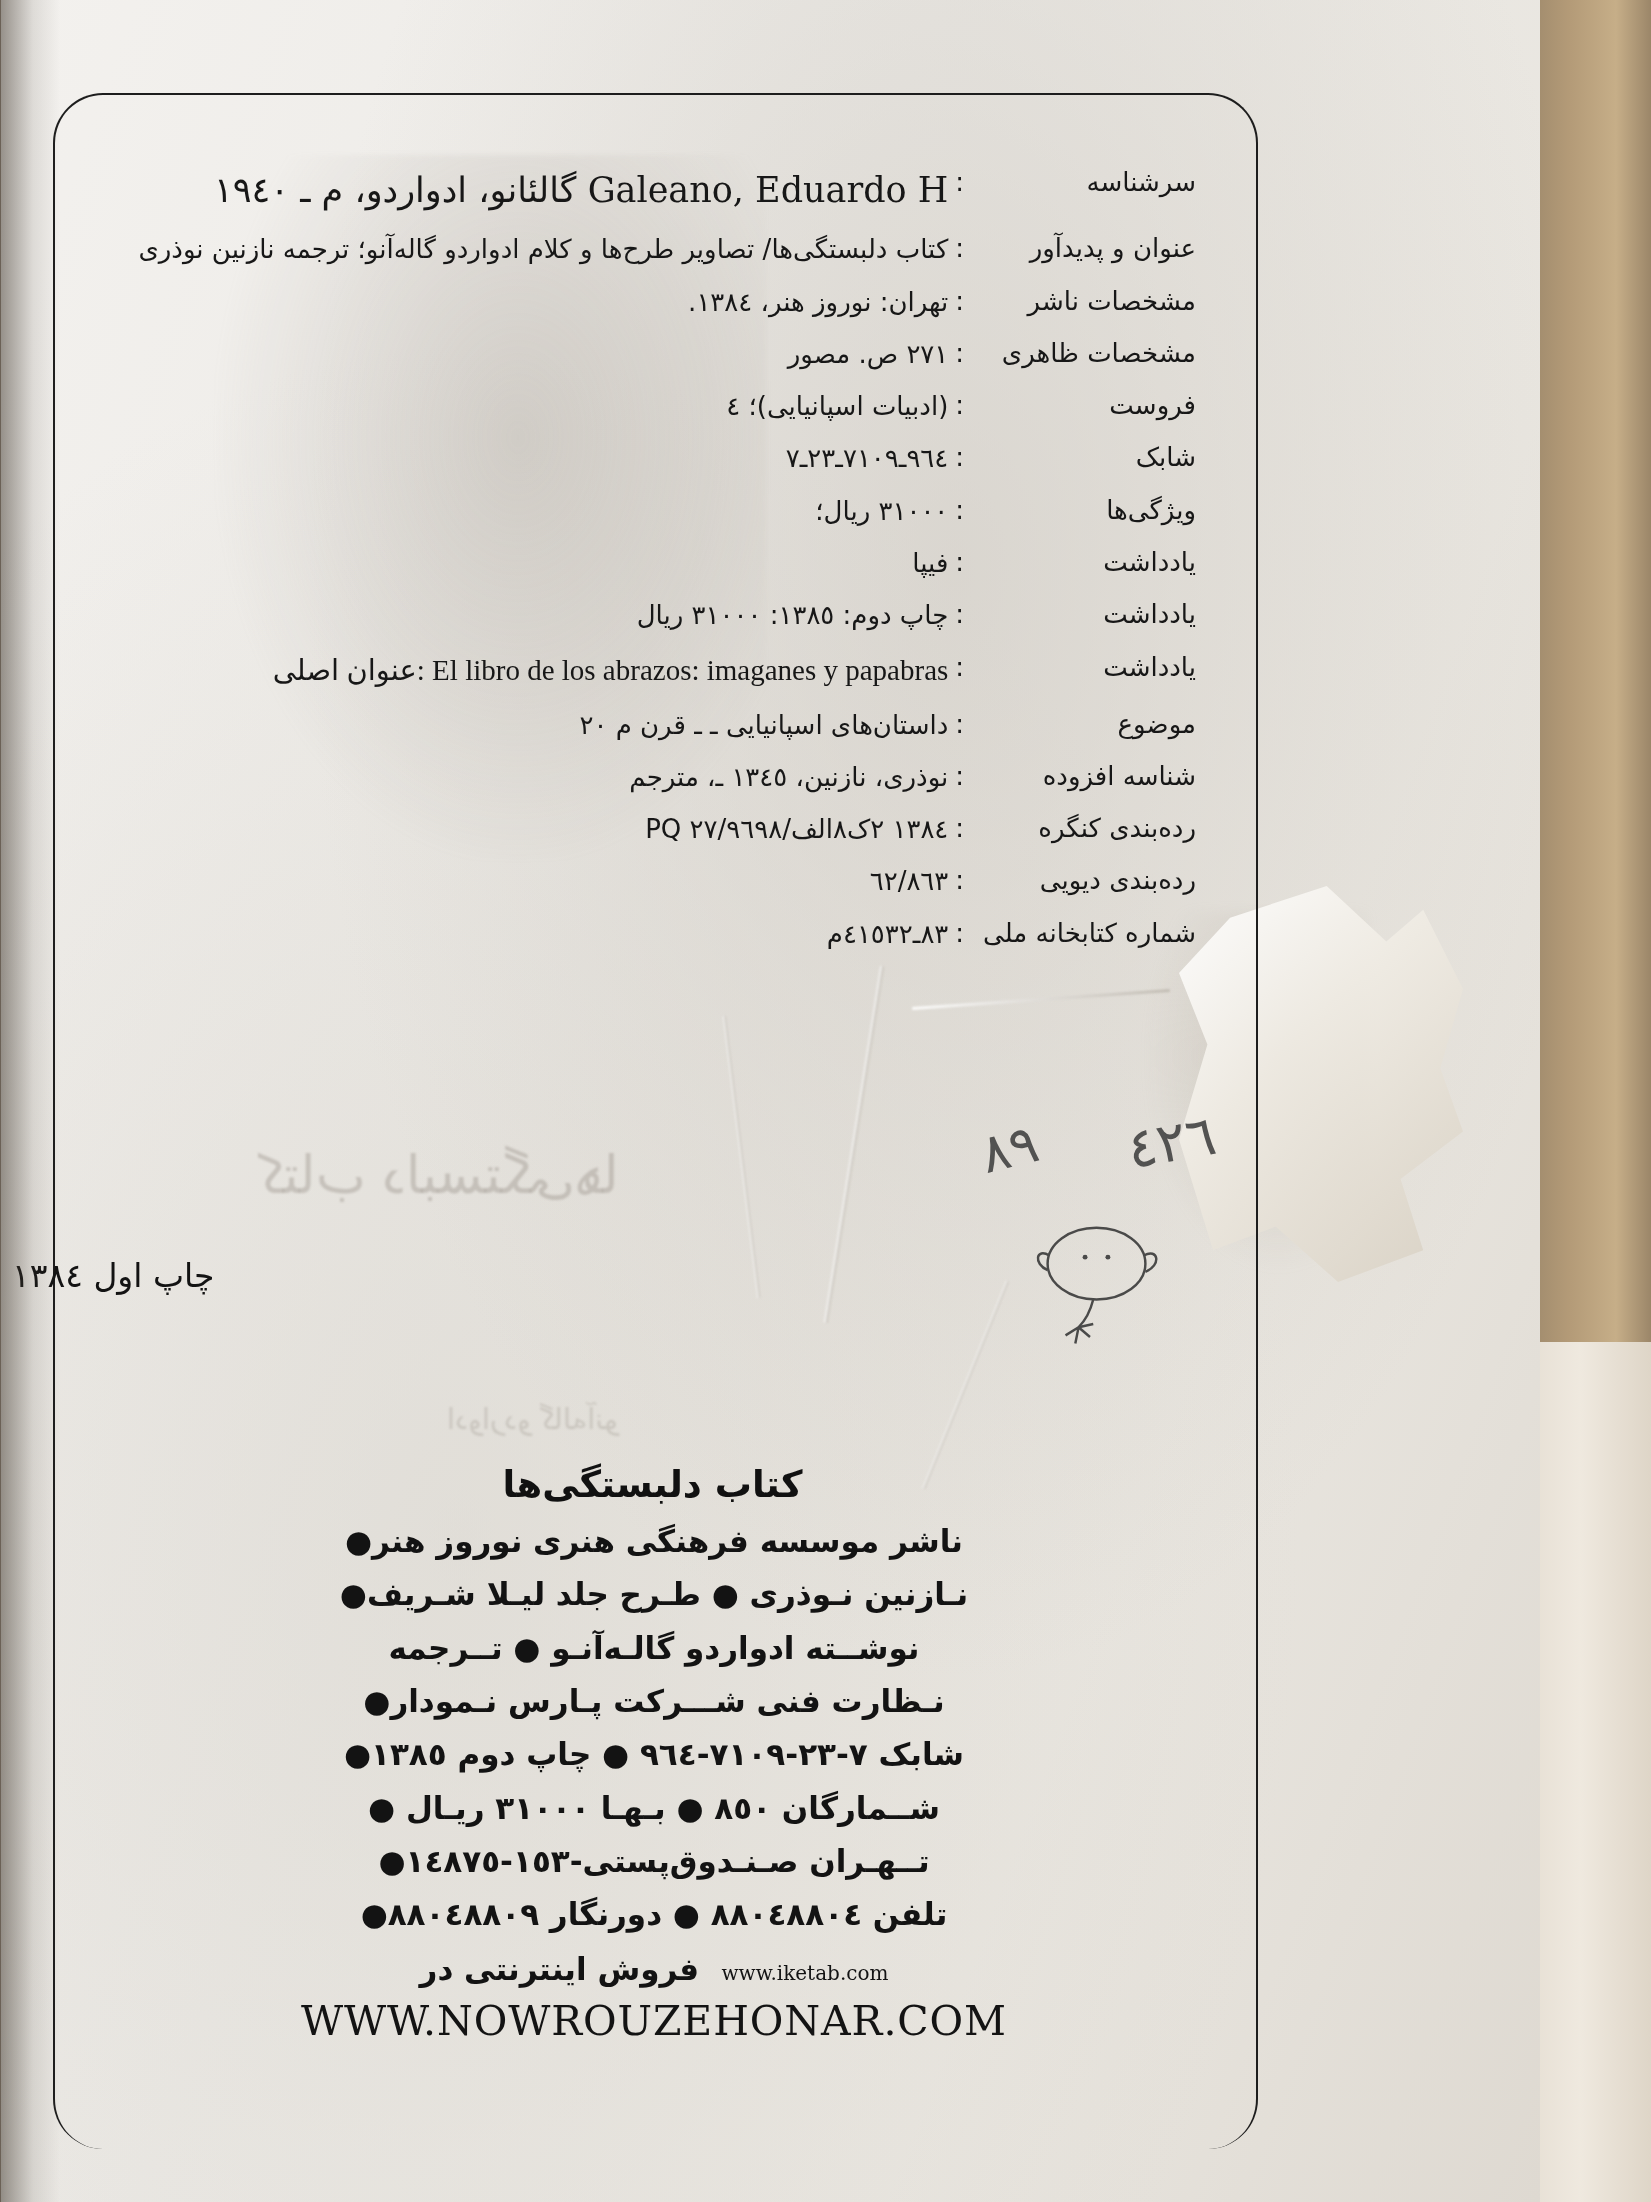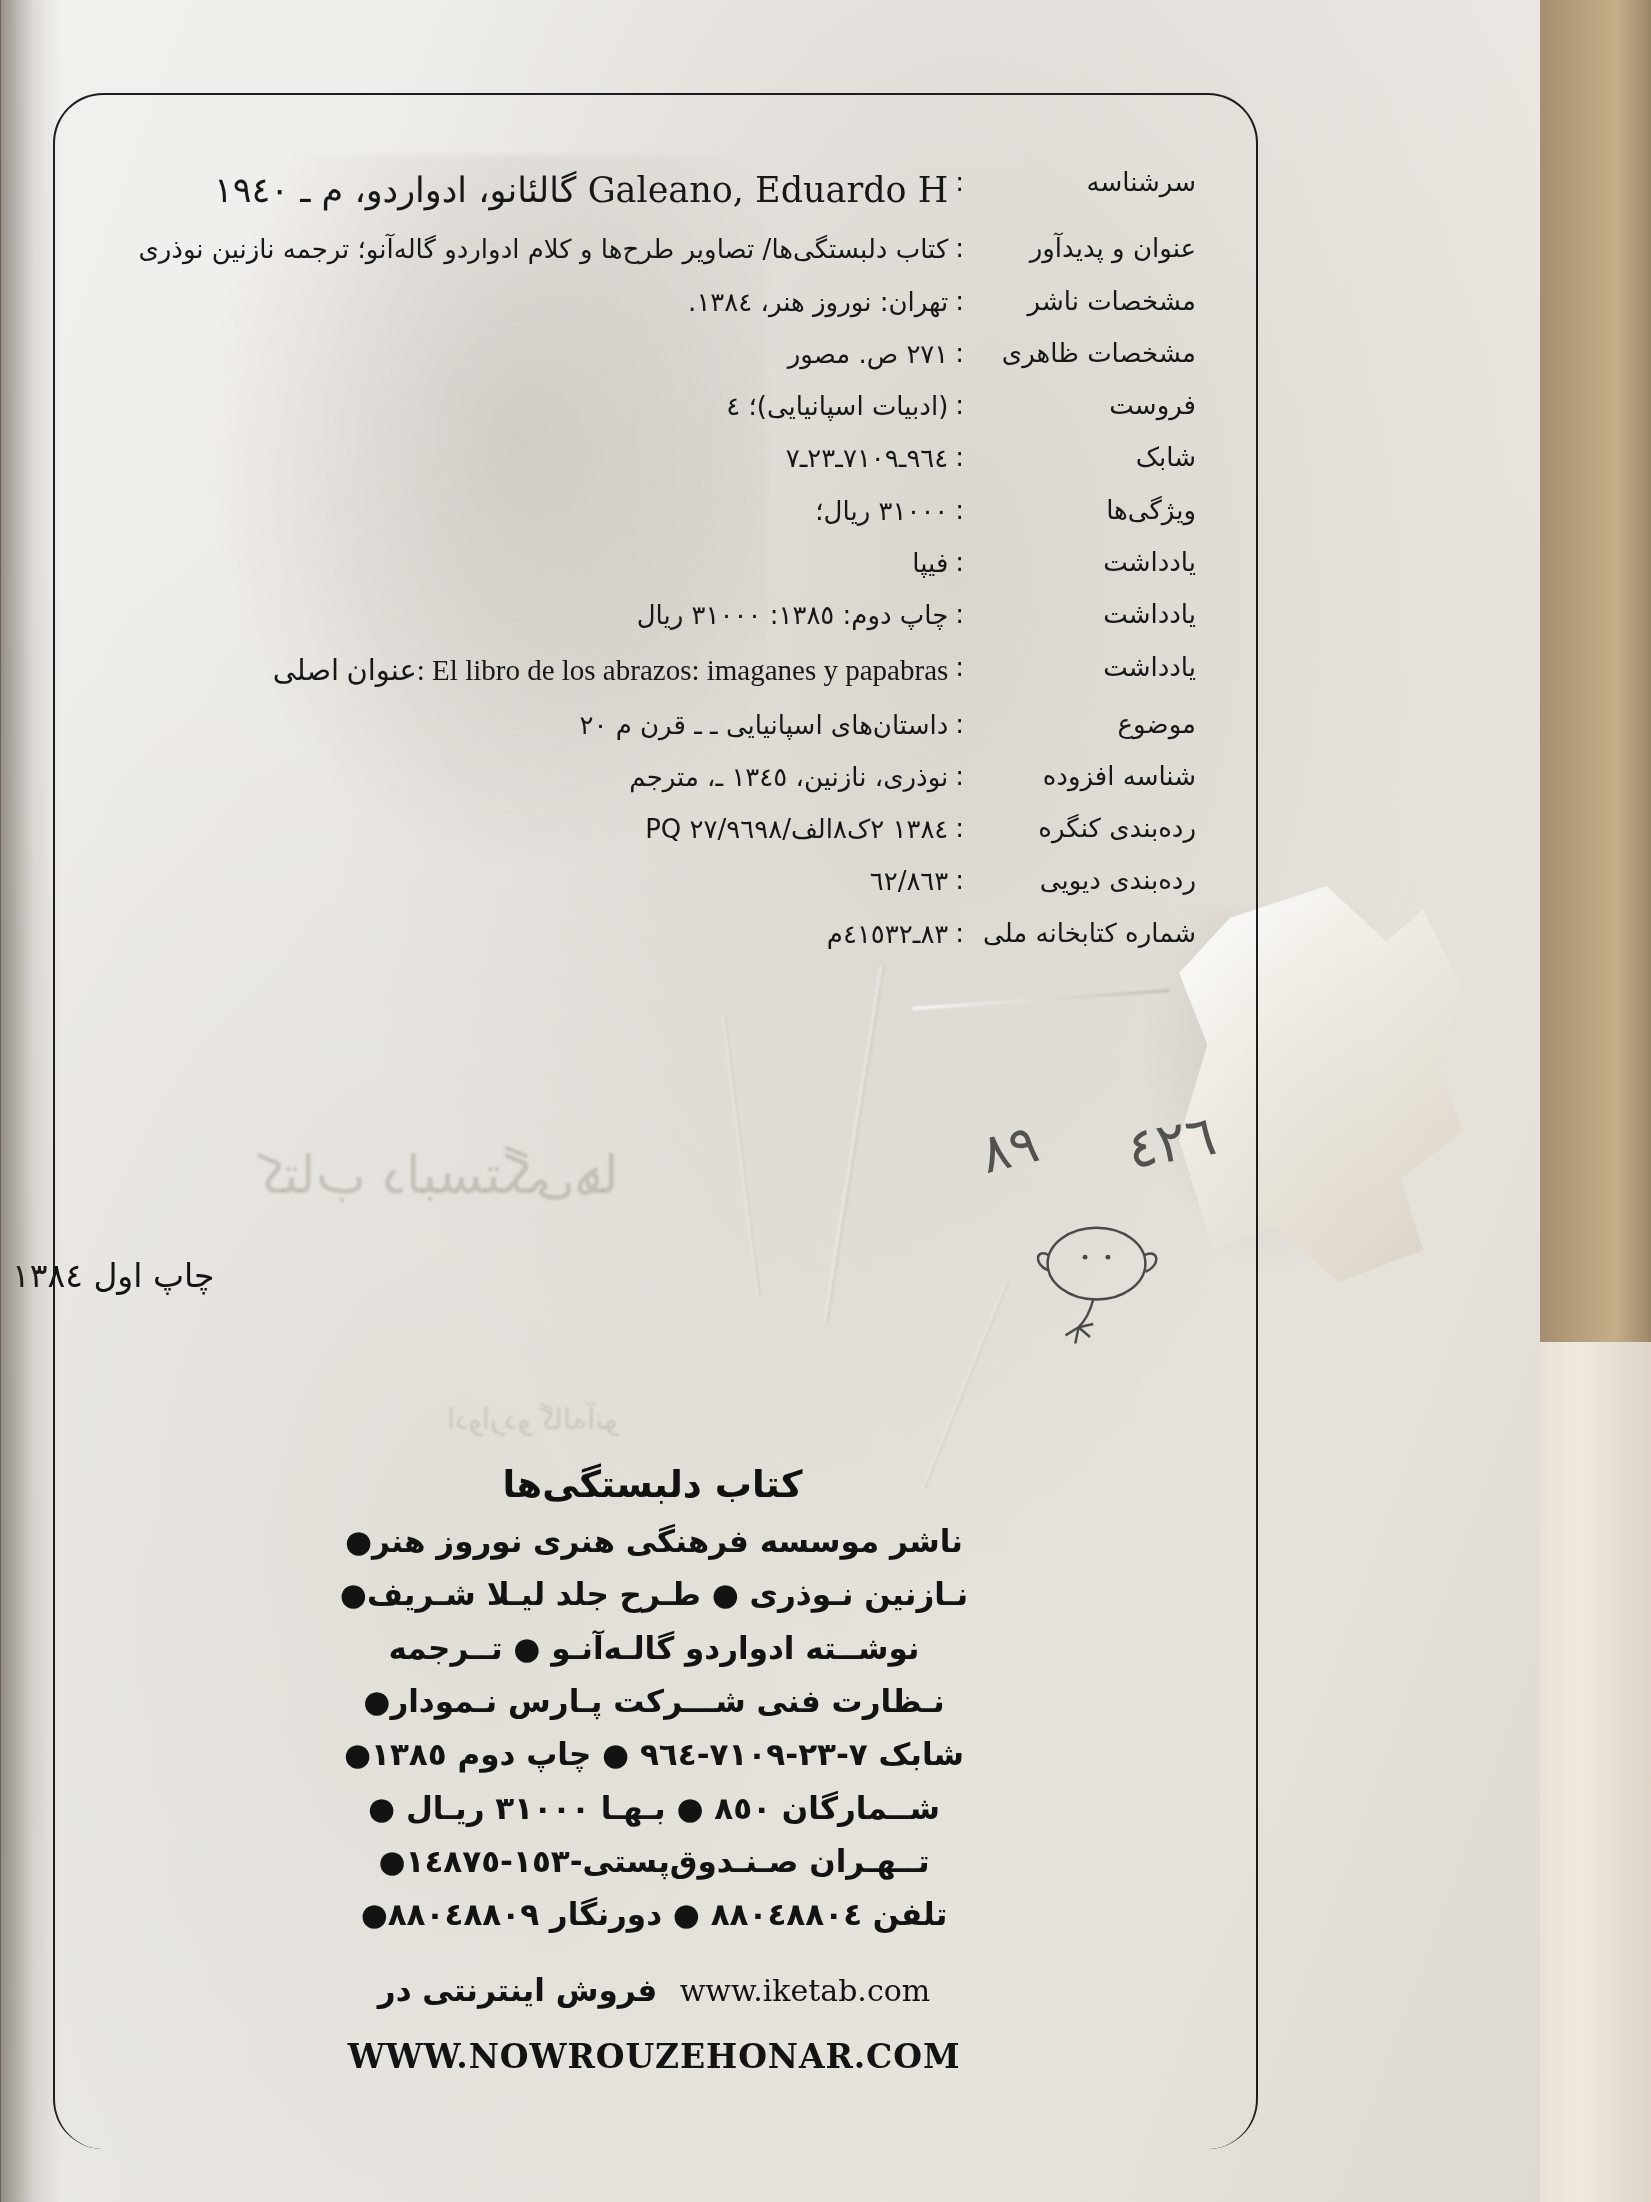--- a/index.html
+++ b/index.html
@@ -238,43 +238,43 @@
     color: #131313;
   }
   .colo-line {
     font-size: 31px;
     font-weight: bold;
     line-height: 1.72;
     letter-spacing: 2.6px;
     white-space: nowrap;
   }
   .colophon .web {
-    margin-top: 23px;
-    font-size: 30px;
+    margin-top: 14px;
+    font-size: 20px;
     font-family: "DejaVu Serif", serif;
     direction: ltr;
     letter-spacing: 0px;
     font-weight: normal;
   }
   .colo-row {
     display: flex;
     justify-content: center;
     align-items: baseline;
     gap: 22.4px;
     font-size: 31px;
     font-weight: bold;
     line-height: 1.72;
   }
   .colo-site-final {
-    font-size: 33px;
-    font-weight: bold;
+    font-size: 41px;
+    font-weight: normal;
     font-family: "DejaVu Serif", serif;
     direction: ltr;
     letter-spacing: 0.9px;
-    margin-top: 20px;
+    margin-top: 1px;
   }
 
   
   .pencil {
     position: absolute;
     color: #3a3a3a;
     font-family: "DejaVu Serif", serif;
     pointer-events: none;
   }
   .pencil-num-1 {

